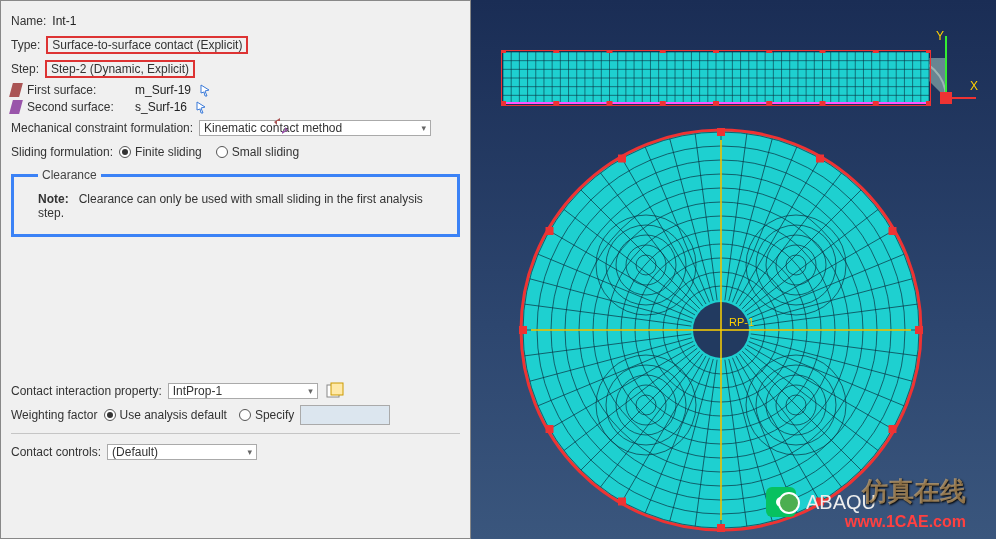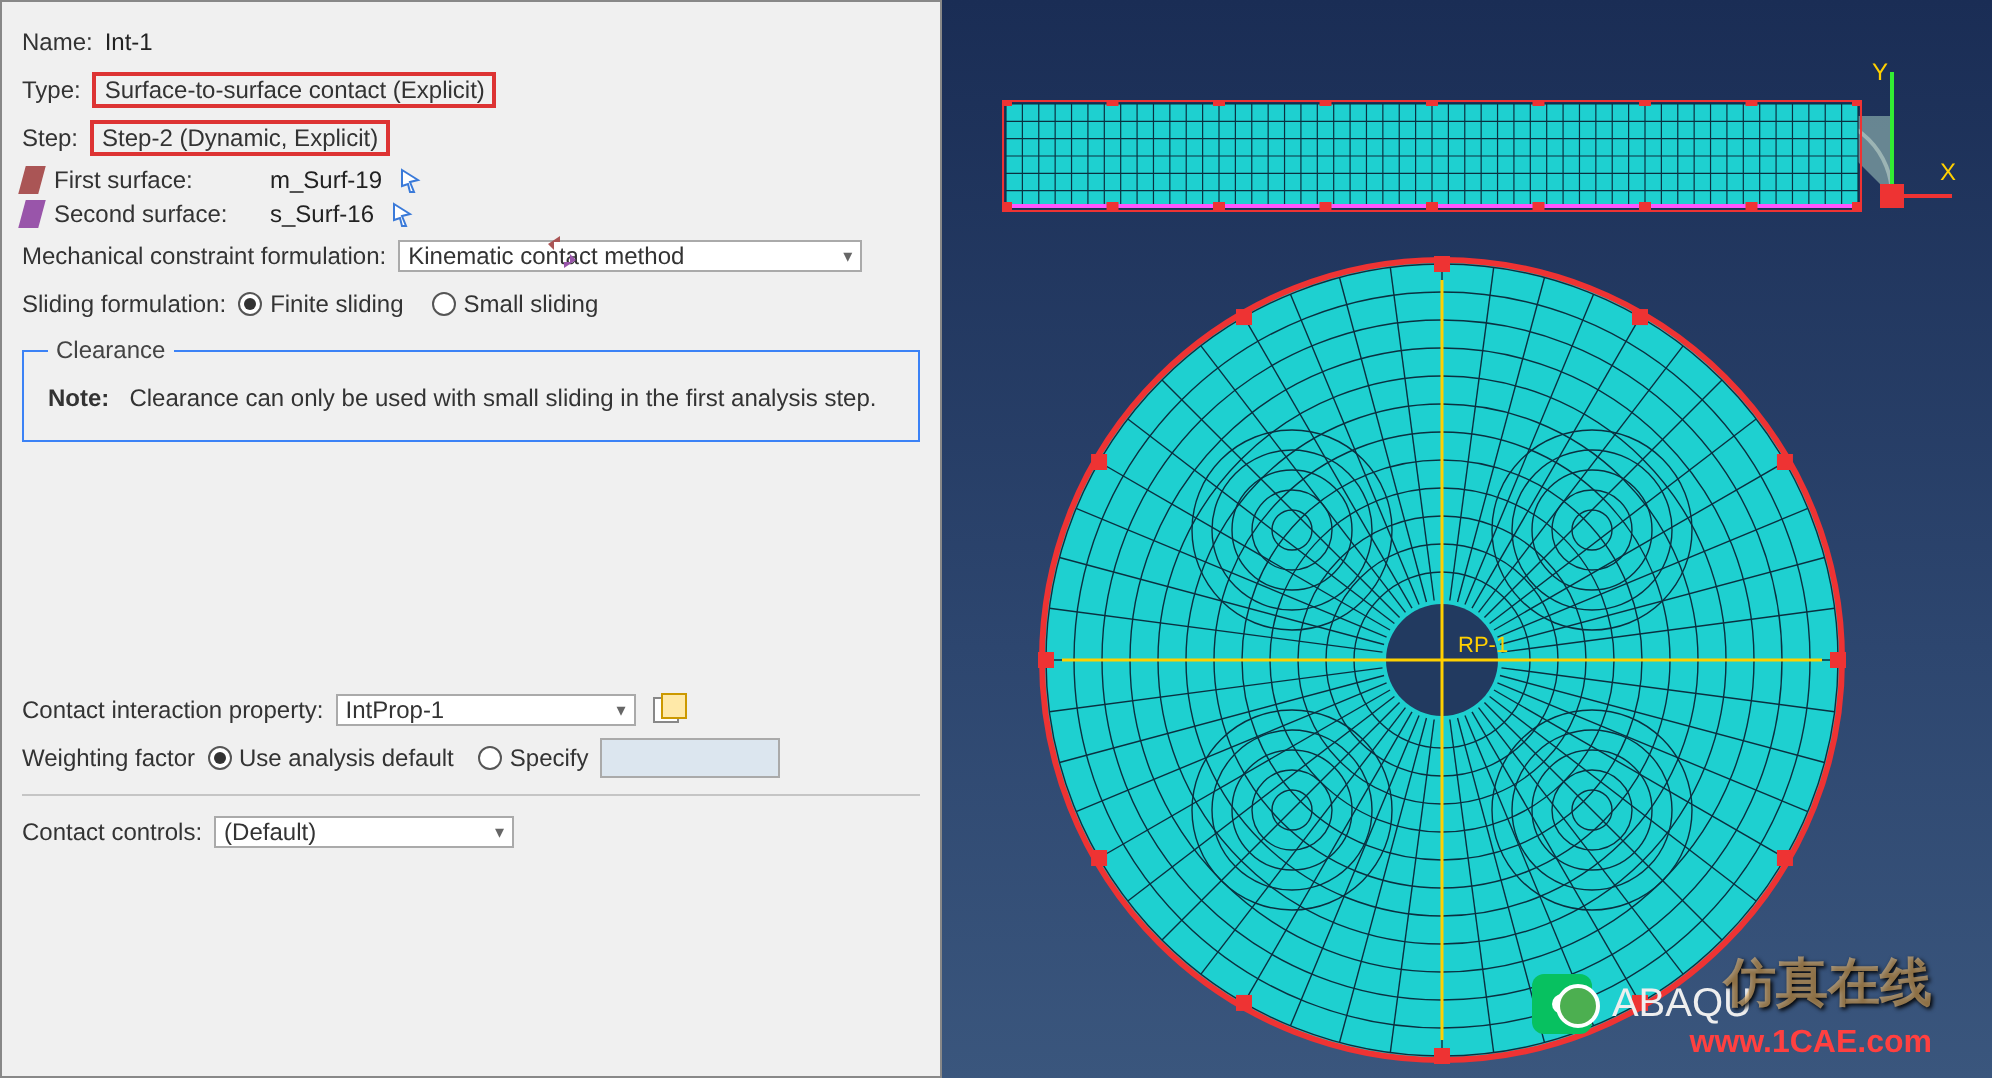--- a/index.html
+++ b/index.html
@@ -17,21 +17,21 @@
   .surf-row { display: flex; align-items: center; margin: 3px 0; }
   .surf-icon { width: 10px; height: 14px; margin-right: 6px; transform: skewX(-15deg); }
   .surf-brown { background: #a55; }
   .surf-purple { background: #95a; }
   .arrow-icon { display: inline-block; margin-left: 8px; width: 14px; height: 14px; }
   .swap-icon { position: absolute; left: 270px; top: 116px; width: 20px; height: 18px; }
   .sel { background: #fff; border: 1px solid #aaa; height: 16px; padding: 0 4px; display: inline-flex; align-items: center; justify-content: space-between; }
   .sel .chev { font-size: 9px; color: #666; }
   .radio { width: 12px; height: 12px; border: 1.5px solid #555; border-radius: 50%; display: inline-flex; align-items: center; justify-content: center; margin-right: 4px; background: #fff; }
   .radio.checked::after { content: ""; width: 6px; height: 6px; background: #333; border-radius: 50%; }
-  fieldset.clr { border: 1px solid #3b82f6; margin: 6px 0 0; padding: 10px 12px 14px; }
+  fieldset.clr { border: 3px solid #3b82f6; margin: 6px 0 20px; padding: 10px 24px 14px; }
   fieldset.clr legend { padding: 0 4px; color: #444; }
   .note { color: #333; }
   .note b { font-weight: bold; }
   .spacer { height: 120px; }
   .txt { background: #fff; border: 1px solid #aaa; height: 20px; padding: 0 4px; }
   .hr { border-top: 1px solid #c5c5c5; margin: 8px 0; }
   .manager-icon { width: 18px; height: 18px; display: inline-block; margin-left: 8px; }
 
   
   .viewport { position: absolute; left: 471px; top: 0; right: 0; bottom: 0; background: linear-gradient(#1a2d55 0%, #2d466f 60%, #3a567d 100%); overflow: hidden; }

